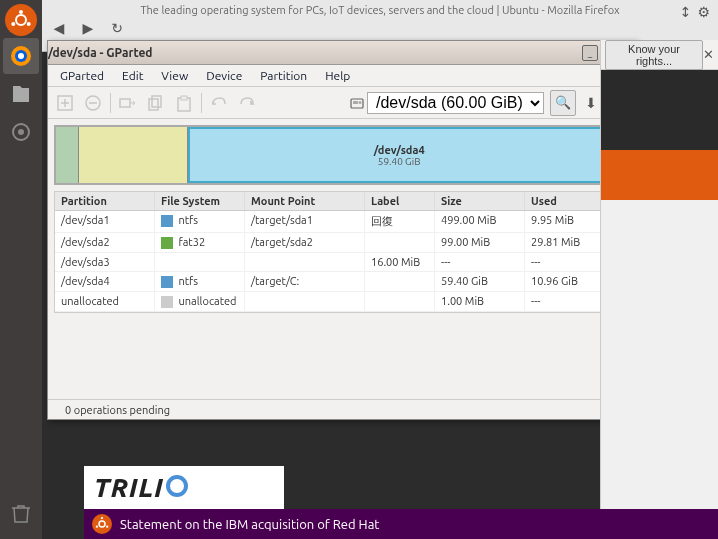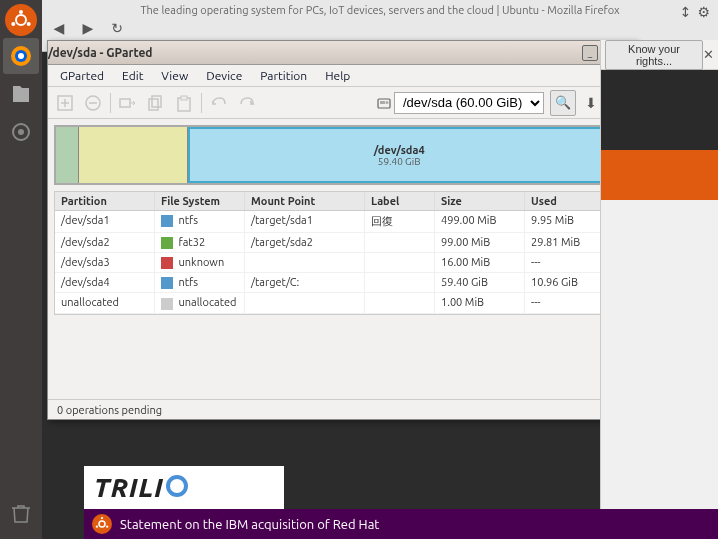--- a/index.html
+++ b/index.html
@@ -146,21 +146,21 @@
       margin-left: auto;
       display: flex;
       align-items: center;
       gap: 4px;
     }
     .device-select {
       height: 22px;
       padding: 0 4px;
       border: 1px solid #aaa;
       background: white;
-      font-size: 13px;
+      font-size: 16px;
       cursor: pointer;
     }
 
     
     .partition-visual {
       height: 60px;
       margin: 6px;
       border: 2px solid #aaa;
       background: white;
       display: flex;
@@ -223,21 +223,21 @@
     .status-bar {
       position: absolute;
       bottom: 0;
       left: 0;
       right: 0;
       height: 20px;
       background: #f2f1f0;
       border-top: 1px solid #ccc;
       display: flex;
       align-items: center;
-      padding: 0 9px;
+      padding: 0 17px;
       font-size: 11px;
       color: #333;
     }
 
     
     .firefox-chrome {
       position: absolute;
       top: 0;
       left: 0;
       right: 0;
@@ -578,21 +578,20 @@
             <div class="table-cell">/dev/sda2 </div>
             <div class="table-cell"><span class="fs-icon" style="background:#66aa44;display:inline-block;width:12px;height:12px;vertical-align:middle;"></span> fat32</div>
             <div class="table-cell">/target/sda2</div>
             <div class="table-cell"></div>
             <div class="table-cell">99.00 MiB</div>
             <div class="table-cell">29.81 MiB</div>
             <div class="table-cell">69.19 MiB</div>
           </div>
           <div class="table-row">
             <div class="table-cell">/dev/sda3 </div>
-            <div class="table-cell"><span class="fs-icon" style="background:#cc4444;display:inline-block;width:12px;height:12px;vertical-align:middle;"></span> unknown</div>
             <div class="table-cell"></div>
             <div class="table-cell"></div>
             <div class="table-cell">16.00 MiB</div>
             <div class="table-cell">---</div>
             <div class="table-cell">---</div>
           </div>
           <div class="table-row">
             <div class="table-cell">/dev/sda4 </div>
             <div class="table-cell"><span class="fs-icon" style="background:#5599cc;display:inline-block;width:12px;height:12px;vertical-align:middle;"></span> ntfs</div>
             <div class="table-cell">/target/C:</div>

